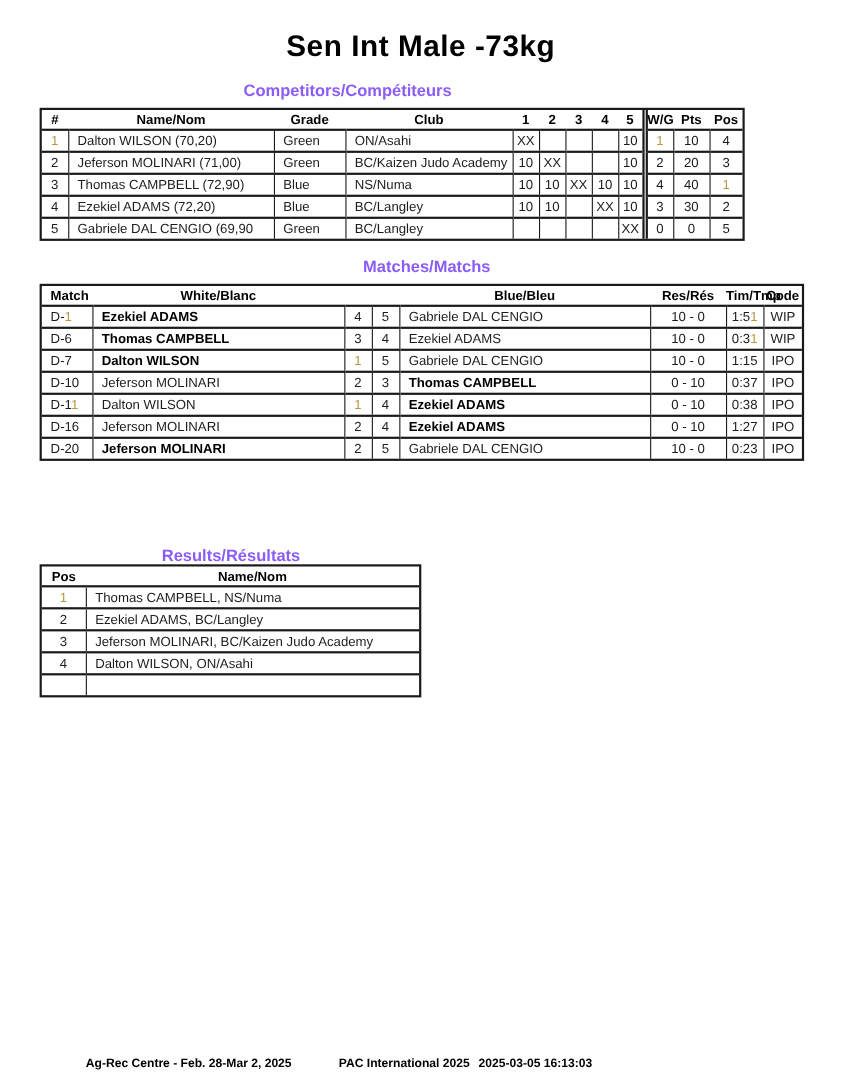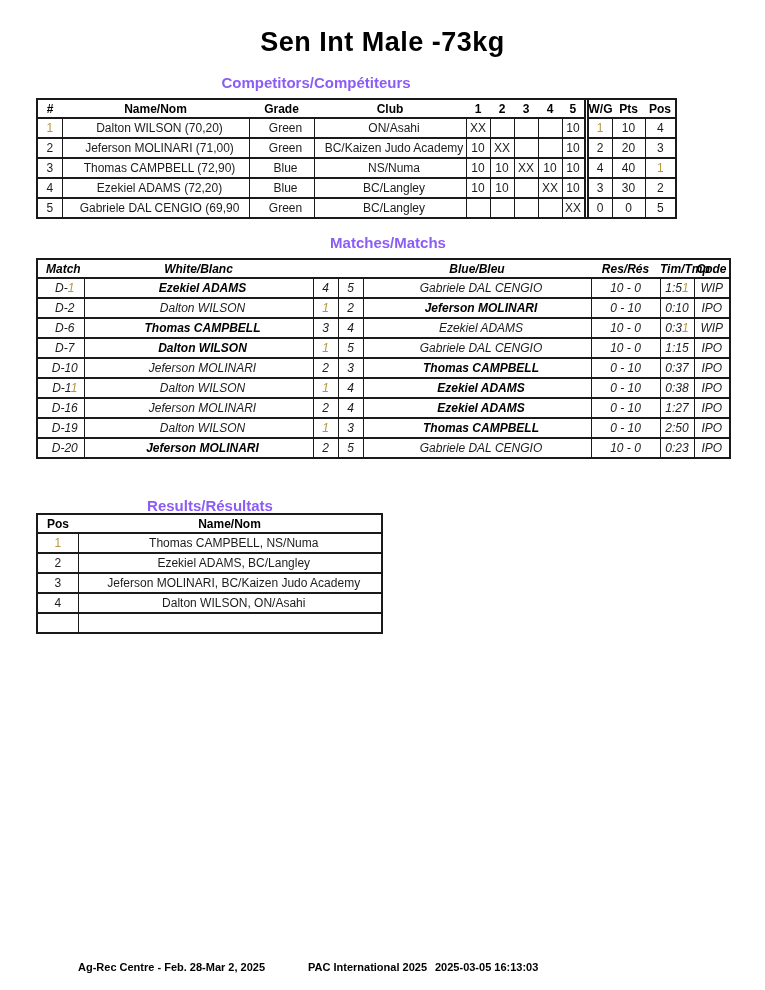--- a/index.html
+++ b/index.html
@@ -22,28 +22,28 @@
   .tbl { position:absolute; border:2px solid #1a1a1a; box-sizing:border-box; background:#fff; }
   .tbl table { border-collapse:collapse; table-layout:fixed; width:100%; }
   .tbl th, .tbl td {
     font-size:12px; line-height:1; height:18px; padding:0;
     white-space:nowrap; overflow:visible; vertical-align:middle;
   }
   .tbl th { font-weight:700; color:#000; text-align:center; border:none; height:17px; }
   .tbl td { border-left:1px solid #1a1a1a; border-top:2px solid #1a1a1a; }
   .tbl td:first-child { border-left:none; }
   .tbl td.dbl, .tbl th.dbl { border-left:5px double #1a1a1a; }
-  .left { text-align:center; padding-left:8px !important; }
+  .left { text-align:left; padding-left:8px !important; }
   .center { text-align:center; }
   th.left { text-align:left; }
   .b { font-weight:700; color:#000; }
   .one { color:var(--one,#b6983f); }
 
   .tbl.comp { left:36px; top:98px;  width:641px; }
-  .tbl.match { left:36px; top:258px; width:695px;font-style:italic; }
+  .tbl.match { left:36px; top:258px; width:695px; }
   .tbl.res { left:36px; top:513px; width:347px; }
 
   .footer-text { position:absolute; top:961px; font-size:11px; font-weight:700; color:#000; white-space:nowrap; }
   .ft-venue { left:78px; }
   .ft-event { left:308px; }
   .ft-stamp { left:435px; }
 </style>
 </head>
 <body>
 
@@ -187,30 +187,20 @@
         <td class="left">D-<span class="one">1</span></td>
         <td class="left b">Ezekiel ADAMS</td>
         <td class="center">4</td>
         <td class="center">5</td>
         <td class="left">Gabriele DAL CENGIO</td>
         <td class="center">10 - 0</td>
         <td class="center">1:5<span class="one">1</span></td>
         <td class="center">WIP</td>
       </tr>
       <tr>
-        <td class="left">D-2</td>
-        <td class="left">Dalton WILSON</td>
-        <td class="center"><span class="one">1</span></td>
-        <td class="center">2</td>
-        <td class="left b">Jeferson MOLINARI</td>
-        <td class="center">0 - 10</td>
-        <td class="center">0:10</td>
-        <td class="center">IPO</td>
-      </tr>
-      <tr>
         <td class="left">D-6</td>
         <td class="left b">Thomas CAMPBELL</td>
         <td class="center">3</td>
         <td class="center">4</td>
         <td class="left">Ezekiel ADAMS</td>
         <td class="center">10 - 0</td>
         <td class="center">0:3<span class="one">1</span></td>
         <td class="center">WIP</td>
       </tr>
       <tr>
@@ -244,30 +234,20 @@
         <td class="center">IPO</td>
       </tr>
       <tr>
         <td class="left">D-16</td>
         <td class="left">Jeferson MOLINARI</td>
         <td class="center">2</td>
         <td class="center">4</td>
         <td class="left b">Ezekiel ADAMS</td>
         <td class="center">0 - 10</td>
         <td class="center">1:27</td>
-        <td class="center">IPO</td>
-      </tr>
-      <tr>
-        <td class="left">D-19</td>
-        <td class="left">Dalton WILSON</td>
-        <td class="center"><span class="one">1</span></td>
-        <td class="center">3</td>
-        <td class="left b">Thomas CAMPBELL</td>
-        <td class="center">0 - 10</td>
-        <td class="center">2:50</td>
         <td class="center">IPO</td>
       </tr>
       <tr>
         <td class="left">D-20</td>
         <td class="left b">Jeferson MOLINARI</td>
         <td class="center">2</td>
         <td class="center">5</td>
         <td class="left">Gabriele DAL CENGIO</td>
         <td class="center">10 - 0</td>
         <td class="center">0:23</td>

